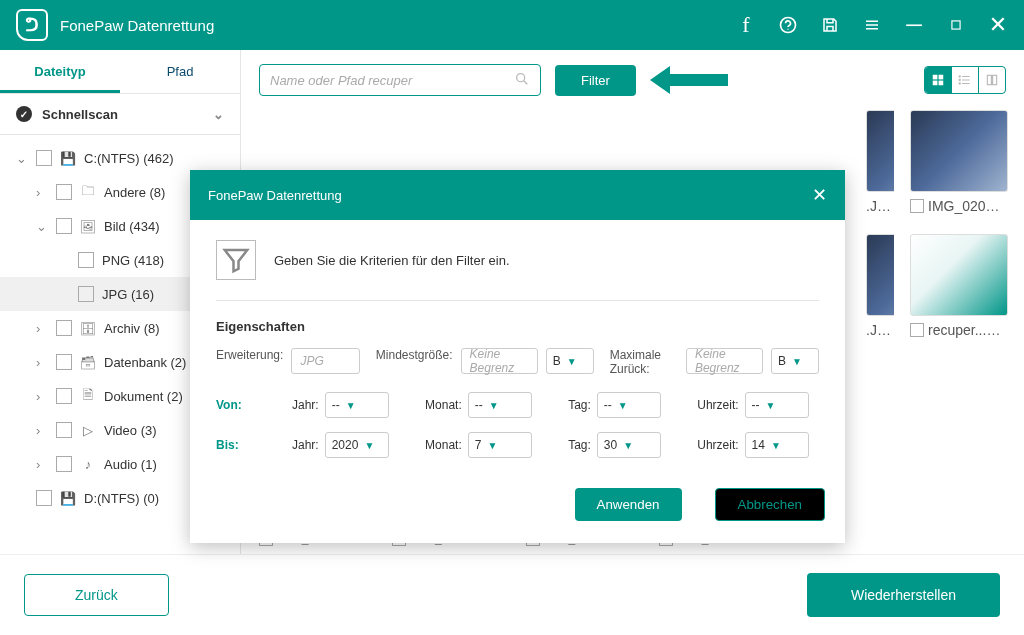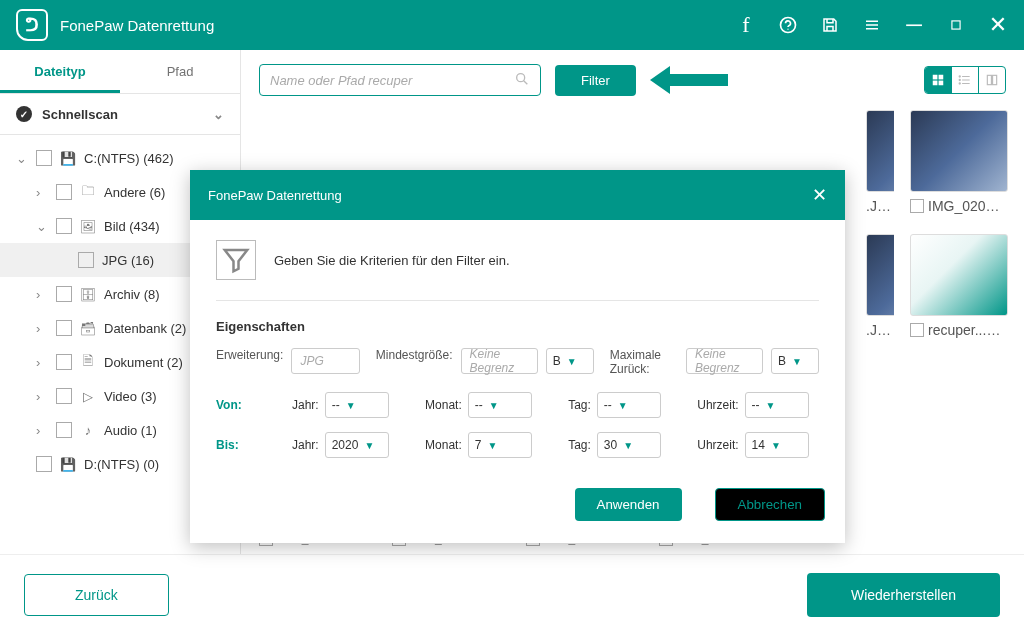--- a/index.html
+++ b/index.html
@@ -10,21 +10,21 @@
 .title-left{display:flex;align-items:center;gap:12px}
 .logo-circle{width:28px;height:28px;border:2px solid #fff;border-radius:6px 6px 6px 12px;display:flex;align-items:center;justify-content:center;font-weight:bold;font-size:18px}
 .title-text{color:#fff;font-size:15px}
 .title-right{display:flex;gap:22px;align-items:center}
 .title-icon{width:20px;height:20px;color:#fff;cursor:pointer;display:flex;align-items:center;justify-content:center;font-size:22px}
 
 
 .body{flex:1;display:flex;min-height:0;position:relative}
 .sidebar{width:240px;border-right:1px solid #e5e5e5;display:flex;flex-direction:column}
 .tabs{display:flex;border-bottom:1px solid #e5e5e5}
-.tab{flex:1;text-align:center;padding:14px 0;cursor:pointer;color:#737373}
+.tab{flex:1;text-align:center;padding:14px 0;cursor:pointer;color:#0c4a6e}
 .tab.active{color:#009688;font-weight:600;box-shadow:inset 0 -3px 0 #009688}
 .quickscan{display:flex;align-items:center;gap:10px;padding:12px 16px;border-bottom:1px solid #e5e5e5;font-weight:600}
 .check-circle{width:16px;height:16px;border-radius:50%;background:#333;color:#fff;display:flex;align-items:center;justify-content:center;font-size:10px}
 .tree{flex:1;overflow:auto;padding:6px 0}
 .tree-row{display:flex;align-items:center;gap:8px;padding:9px 16px;cursor:pointer}
 .tree-row.selected{background:#f0f0f0}
 .tree-row .chev{width:12px;color:#888}
 .tree-row .cb{width:14px;height:14px;border:1px solid #aaa}
 .tree-row .icon{width:16px;height:16px;color:#777;display:flex;align-items:center;justify-content:center}
 .indent-1{padding-left:36px}
@@ -140,27 +140,32 @@
           <div class="tree-row indent-0">
             <span class="chev">⌄</span>
             <span class="cb"></span>
             <span class="icon">💾</span>
             <span>C:(NTFS) (462)</span>
           </div>
           <div class="tree-row indent-1">
             <span class="chev">›</span>
             <span class="cb"></span>
             <span class="icon">🗀</span>
-            <span>Andere (6)</span>
+            <span>Andere (8)</span>
           </div>
           <div class="tree-row indent-1">
             <span class="chev">⌄</span>
             <span class="cb"></span>
             <span class="icon">🖼</span>
             <span>Bild (434)</span>
+          </div>
+          <div class="tree-row indent-2">
+            <span class="chev"></span>
+            <span class="cb"></span>
+            <span>PNG (418)</span>
           </div>
           <div class="tree-row indent-2 selected">
             <span class="chev"></span>
             <span class="cb"></span>
             <span>JPG (16)</span>
           </div>
           <div class="tree-row indent-1">
             <span class="chev">›</span>
             <span class="cb"></span>
             <span class="icon">🗄</span>

